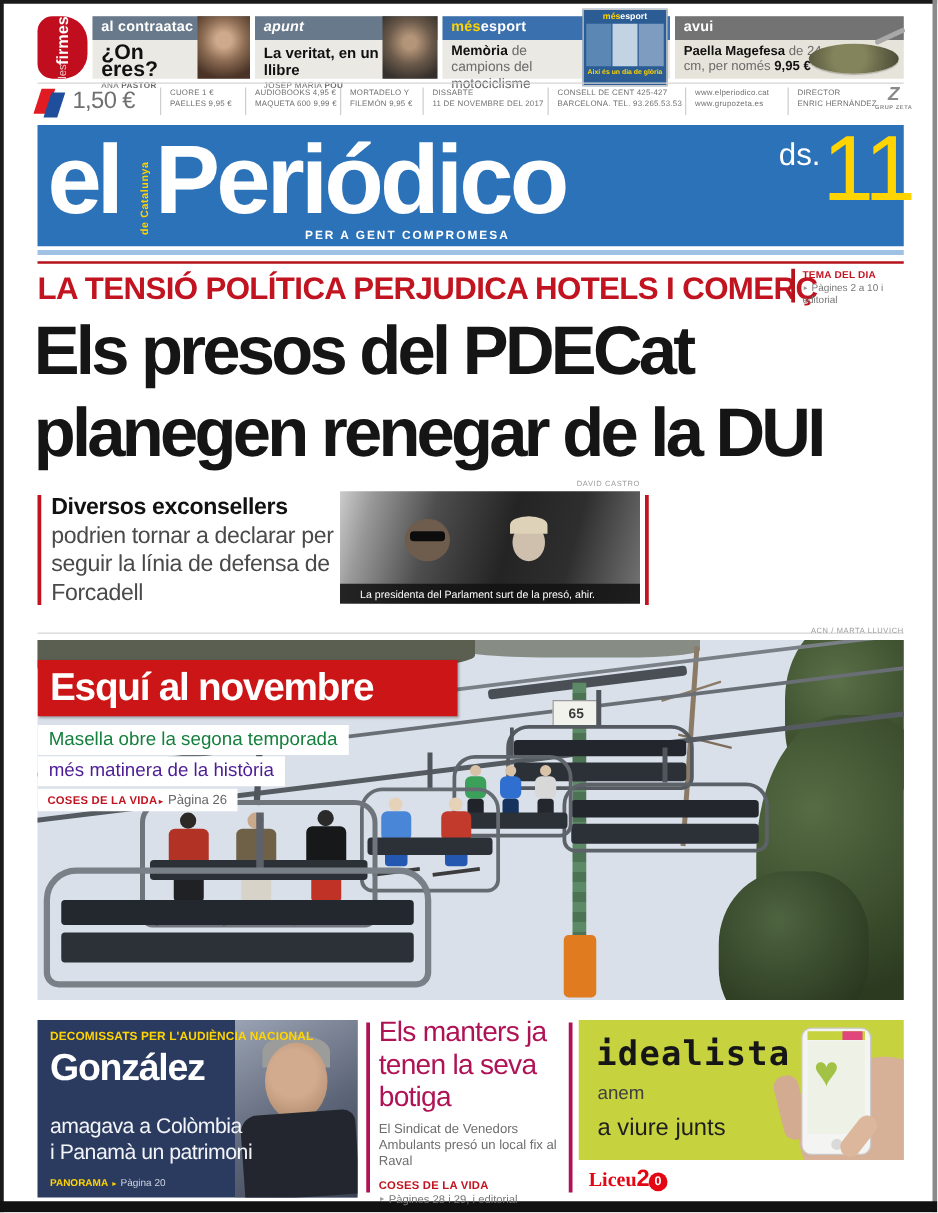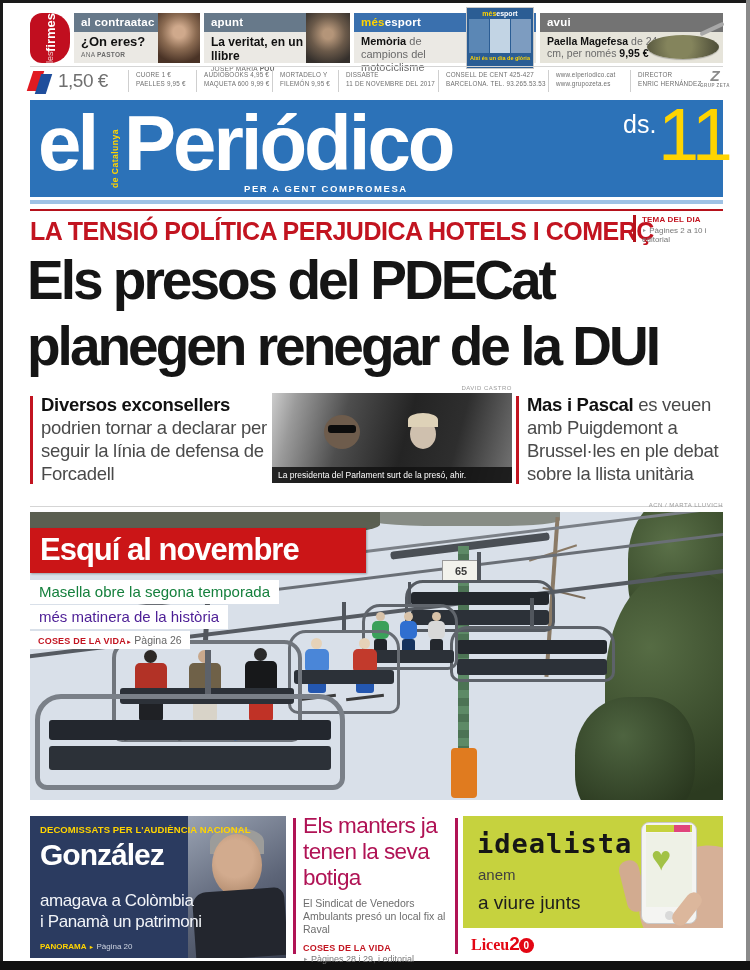--- a/index.html
+++ b/index.html
@@ -10,21 +10,21 @@
   
   .edge{background:#1a1a1a;}
   
   .badge{background:#c10e1f;border-radius:12px 20px 20px 12px;color:#fff;}
   .badge .vtxt{position:absolute;left:0;top:0;width:100%;height:100%;
     writing-mode:vertical-rl;transform:rotate(180deg);display:flex;align-items:center;justify-content:center;
     line-height:1;}
   .teaser{overflow:visible;}
   .t-head{height:19px;line-height:19px;color:#fff;font-weight:bold;font-size:11.5px;padding-left:7px;letter-spacing:0.2px;}
   .t-body{height:31px;padding:3px 0 0 7px;box-sizing:border-box;}
-  .t-title{font-size:13px;font-weight:bold;color:#101010;line-height:14px;}
+  .t-title{font-size:17px;font-weight:bold;color:#101010;line-height:14px;}
   .t-author{font-size:6.5px;color:#6a6a6a;margin-top:2px;letter-spacing:0.3px;}
   .portrait{position:absolute;top:0;width:42px;height:50px;}
   
   .col{position:absolute;top:70px;border-left:1px solid #cfcfcf;padding-left:7px;height:22px;}
   .col div{font-size:6.3px;color:#6f6f6f;line-height:9px;letter-spacing:0.2px;white-space:nowrap;}
   
   .masthead{background:#2c72b8;}
   .mast-big{font-weight:bold;color:#fff;letter-spacing:-4px;line-height:1;}
   .vlabel{writing-mode:vertical-rl;transform:rotate(180deg);color:#ffd400;font-weight:bold;font-size:8.5px;letter-spacing:0.5px;}
   
@@ -79,21 +79,21 @@
     <div class="abs teaser" style="left:44px;top:0;width:126px;height:50px;background:#ebe9e4;">
       <div class="t-head" style="background:#67798a;">al contraatac</div>
       <div class="t-body" style="width:86px;">
         <div class="t-title">¿On eres?</div>
         <div class="t-author"><span>ANA</span> <b>PASTOR</b></div>
       </div>
       <div class="portrait" style="right:0;background:radial-gradient(circle at 50% 38%, #cfa98c 16%, #8b6b52 46%, #4a3326 82%);"></div>
     </div>
 
     <div class="abs teaser" style="left:174px;top:0;width:146px;height:50px;background:#ebe9e4;">
-      <div class="t-head" style="background:#67798a;">apunt</div>
+      <div class="t-head" style="background:#67798a;font-style:italic;">apunt</div>
       <div class="t-body" style="width:100px;">
         <div class="t-title" style="font-size:12px;">La veritat, en un llibre</div>
         <div class="t-author"><span>JOSEP MARIA</span> <b>POU</b></div>
       </div>
       <div class="portrait" style="right:0;width:44px;background:radial-gradient(circle at 50% 42%, #b49579 14%, #6b5a4a 48%, #35302c 85%);"></div>
     </div>
 
     <div class="abs teaser" style="left:324px;top:0;width:182px;height:50px;background:#ebe9e4;">
       <div class="t-head" style="background:#3a70ae;"><span style="color:#ffd400;">més</span><span>esport</span></div>
       <div class="t-body" style="width:108px;font-size:11px;line-height:13px;color:#6a6a6a;">
@@ -183,27 +183,24 @@
   <div class="abs sub" style="left:41px;top:393px;width:226px;">
     <b>Diversos exconsellers</b><span> podrien tornar a declarar per seguir la línia de defensa de Forcadell</span>
   </div>
 
   <div class="abs cred" style="left:272px;top:385px;width:240px;text-align:right;">DAVID CASTRO</div>
   <div class="abs" style="left:272px;top:393px;width:240px;height:90px;background:linear-gradient(105deg,#cccccc 0%,#9a9a9a 10%,#4e4e4e 30%,#242424 55%,#2e2e2e 75%,#757575 100%);overflow:hidden;">
     <div class="abs" style="left:52px;top:22px;width:36px;height:34px;border-radius:50%;background:#6e5c4c;"></div>
     <div class="abs" style="left:56px;top:32px;width:28px;height:8px;background:#0c0c0c;border-radius:3px;"></div>
     <div class="abs" style="left:138px;top:26px;width:26px;height:30px;border-radius:50%;background:#cfc0ae;"></div>
     <div class="abs" style="left:136px;top:20px;width:30px;height:14px;border-radius:50% 50% 0 0;background:#ded2b8;"></div>
-    <div class="abs" style="left:0;bottom:0;width:100%;height:16px;background:rgba(18,18,18,0.88);color:#fff;font-size:8.5px;line-height:16px;padding-left:6px;box-sizing:border-box;">La presidenta del Parlament surt de la presó, ahir.</div>
+    <div class="abs" style="left:0;bottom:0;width:100%;height:16px;background:rgba(18,18,18,0.88);color:#fff;font-size:8.5px;line-height:16px;padding-left:16px;box-sizing:border-box;">La presidenta del Parlament surt de la presó, ahir.</div>
   </div>
 
   <div class="abs redbar" style="left:516px;top:396px;height:88px;"></div>
-  <div class="abs sub" style="left:527px;top:393px;width:200px;">
-    <b>Mas i Pascal</b><span> es veuen amb Puigdemont a Brussel·les en ple debat sobre la llista unitària</span>
-  </div>
 
   <div class="abs" style="left:30px;top:506px;width:693px;height:1px;background:#d5d5d5;"></div>
 
   <div class="abs cred" style="left:480px;top:502px;width:243px;text-align:right;">ACN / MARTA LLUVICH</div>
 
   <div class="abs ski" style="left:30px;top:512px;width:693px;height:288px;">
 
     <div class="abs" style="left:-10px;top:-8px;width:360px;height:34px;background:#4c5140;border-radius:0 0 40% 20%;opacity:0.9;"></div>
     <div class="abs" style="left:330px;top:-6px;width:200px;height:20px;background:#5a6050;border-radius:0 0 30% 40%;opacity:0.65;"></div>
 

